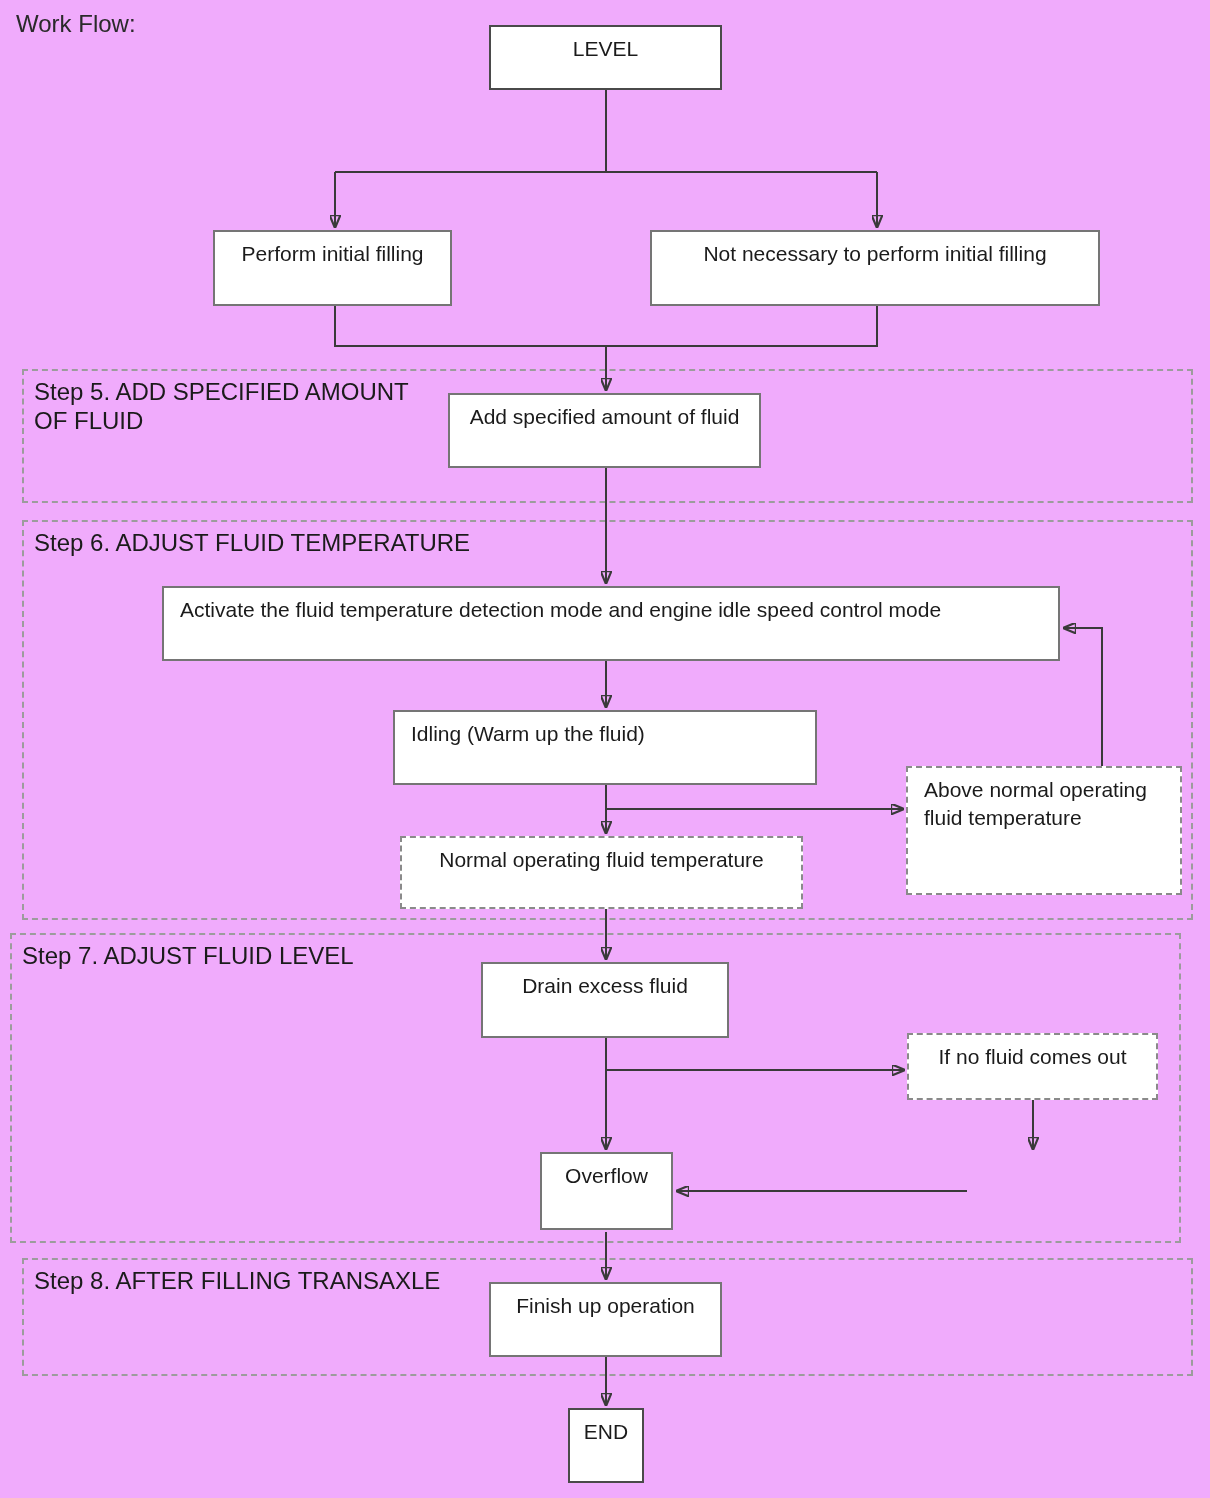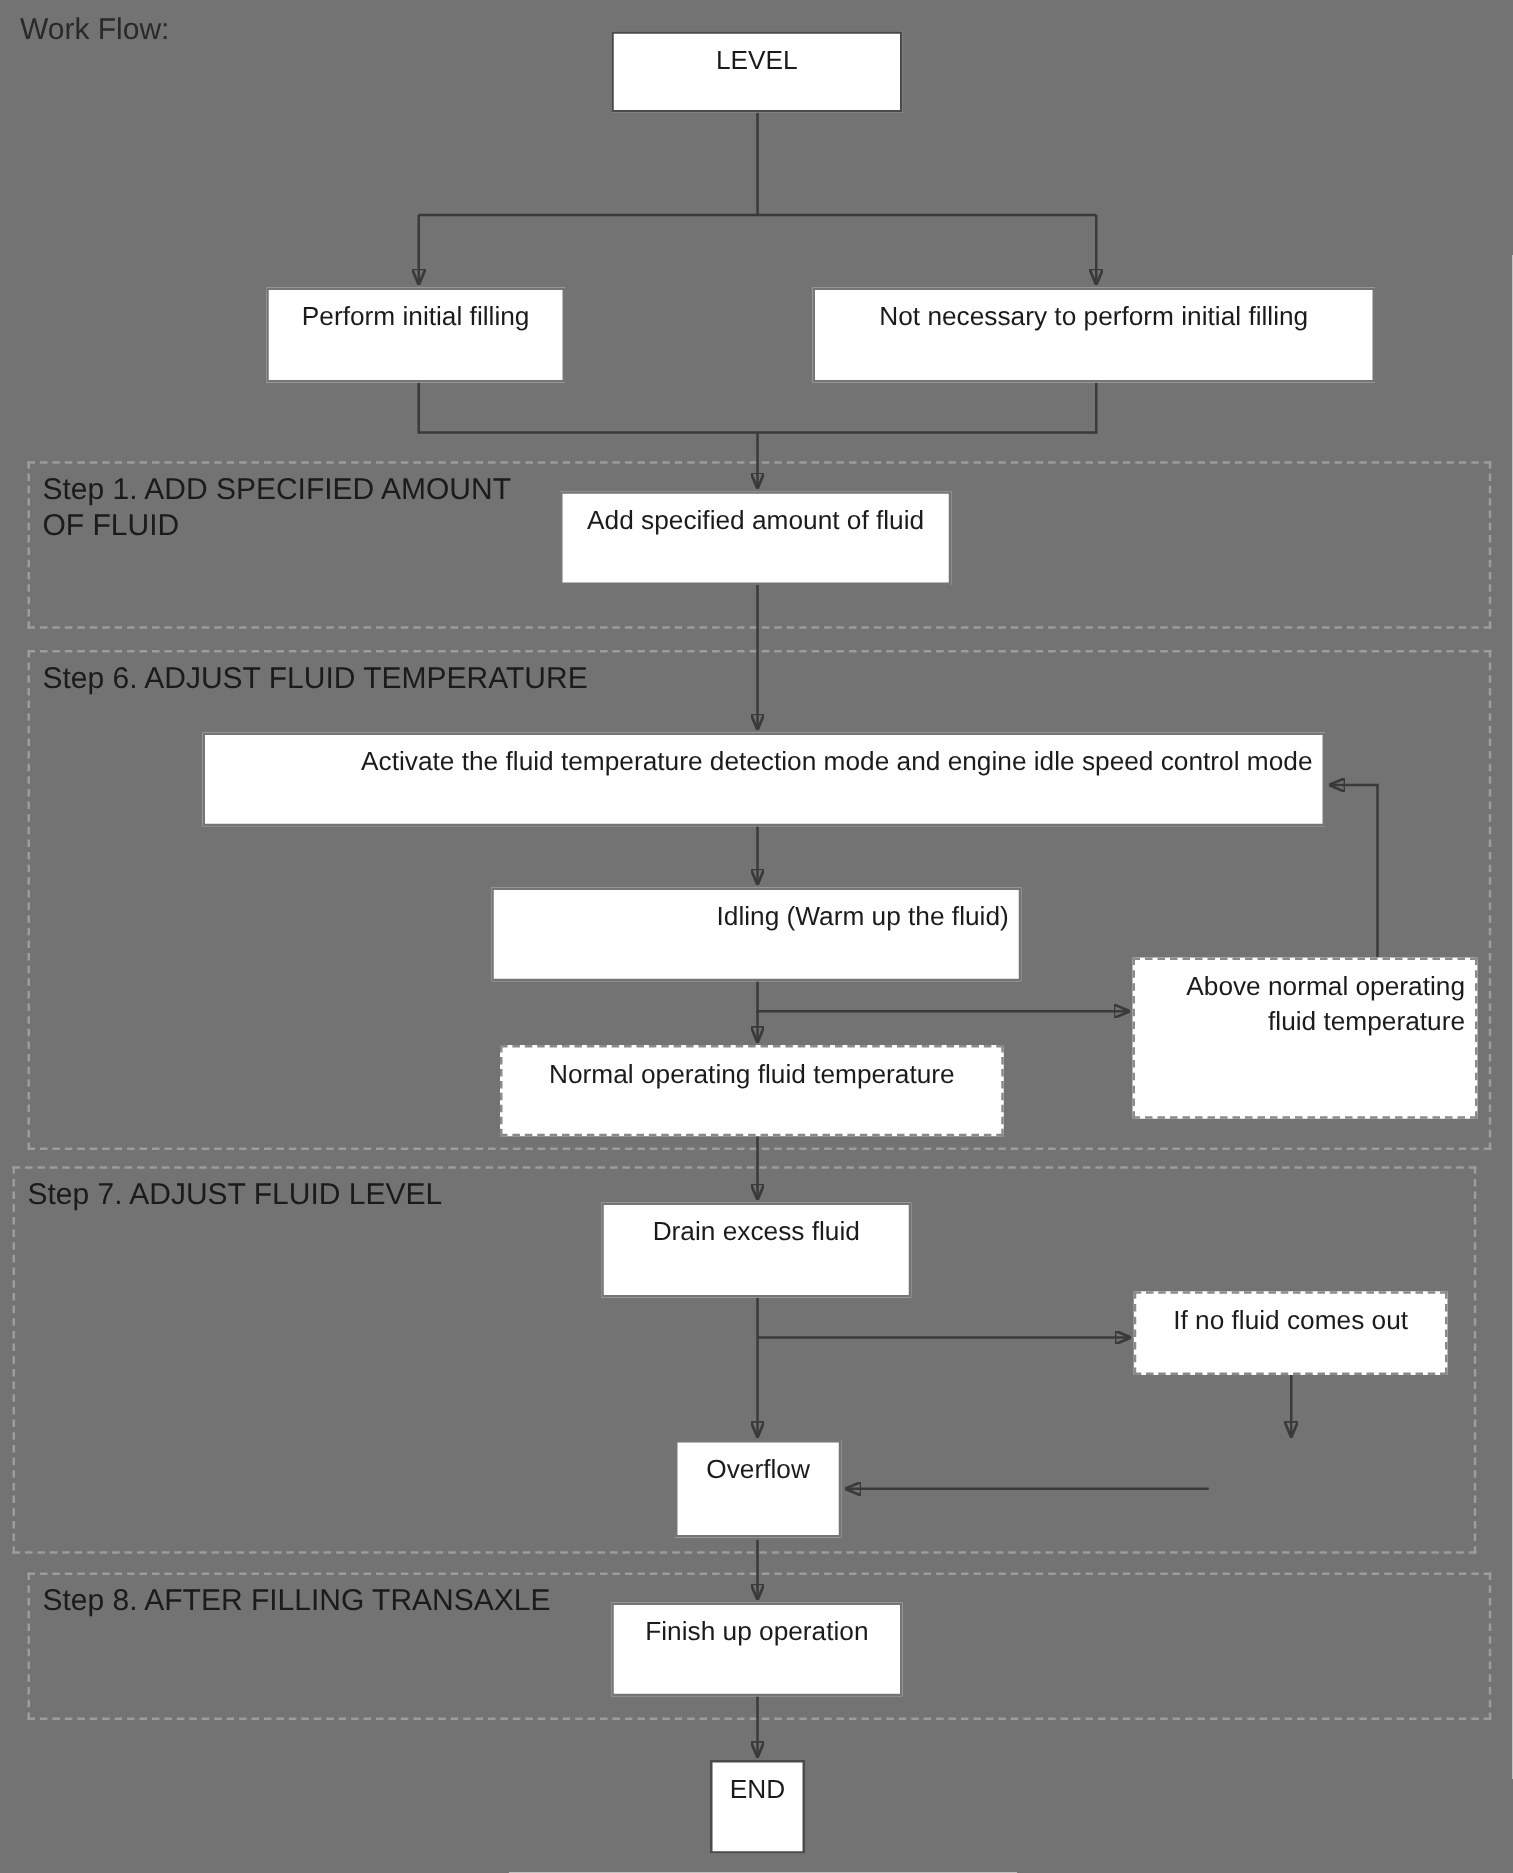--- a/index.html
+++ b/index.html
@@ -1,20 +1,20 @@
 <!DOCTYPE html>
 <html><head>
 <meta charset="utf-8">
 <style>
   html, body { margin: 0; padding: 0; background: #ffffff; }
   .canvas {
     position: relative;
     width: 1210px;
     height: 1498px;
-    background: #737373;
+    background: #f0abfc;
     font-family: "Liberation Sans", sans-serif;
     color: #1b1b1b;
     overflow: hidden;
   }
   .page-title {
     position: absolute;
     left: 16px;
     top: 10px;
     font-size: 24px;
     color: #2a2a2a;
@@ -52,21 +52,21 @@
     background: #ffffff;
     border: 2px solid #757575;
     font-size: 21px;
     line-height: 1.32;
     padding: 8px 8px 0 8px;
     text-align: center;
     z-index: 3;
   }
   .node.terminal { border-color: #4a4a4a; }
   .node.dashed  { border: 2px dashed #8a8a8a; }
-  .node.left    { text-align: right; padding-left: 16px; }
+  .node.left    { text-align: left; padding-left: 16px; }
 </style>
 </head>
 <body>
 
 <div class="canvas">
 
   <div class="page-title">Work Flow:</div>
 
   <svg class="wires" width="1210" height="1498" viewBox="0 0 1210 1498">
     <defs>
@@ -91,21 +91,21 @@
     <path d="M606 909 V959" marker-end="url(#arrow)"></path>
     <path d="M606 1038 V1149" marker-end="url(#arrow)"></path>
     <path d="M606 1070 H904" marker-end="url(#arrow)"></path>
     <path d="M1033 1100 V1149" marker-end="url(#arrow)"></path>
     <path d="M967 1191 H677" marker-end="url(#arrow)"></path>
     <path d="M606 1232 V1279" marker-end="url(#arrow)"></path>
     <path d="M606 1357 V1405" marker-end="url(#arrow)"></path>
   </svg>
 
   <div class="step" style="left:22px; top:369px;  width:1171px; height:134px">
-    <div class="step-label" style="max-width:410px">Step 1. ADD SPECIFIED AMOUNT OF FLUID</div>
+    <div class="step-label" style="max-width:410px">Step 5. ADD SPECIFIED AMOUNT OF FLUID</div>
   </div>
   <div class="step" style="left:22px; top:520px;  width:1171px; height:400px">
     <div class="step-label">Step 6. ADJUST FLUID TEMPERATURE</div>
   </div>
   <div class="step" style="left:10px; top:933px;  width:1171px; height:310px">
     <div class="step-label">Step 7. ADJUST FLUID LEVEL</div>
   </div>
   <div class="step" style="left:22px; top:1258px; width:1171px; height:118px">
     <div class="step-label">Step 8. AFTER FILLING TRANSAXLE</div>
   </div>

